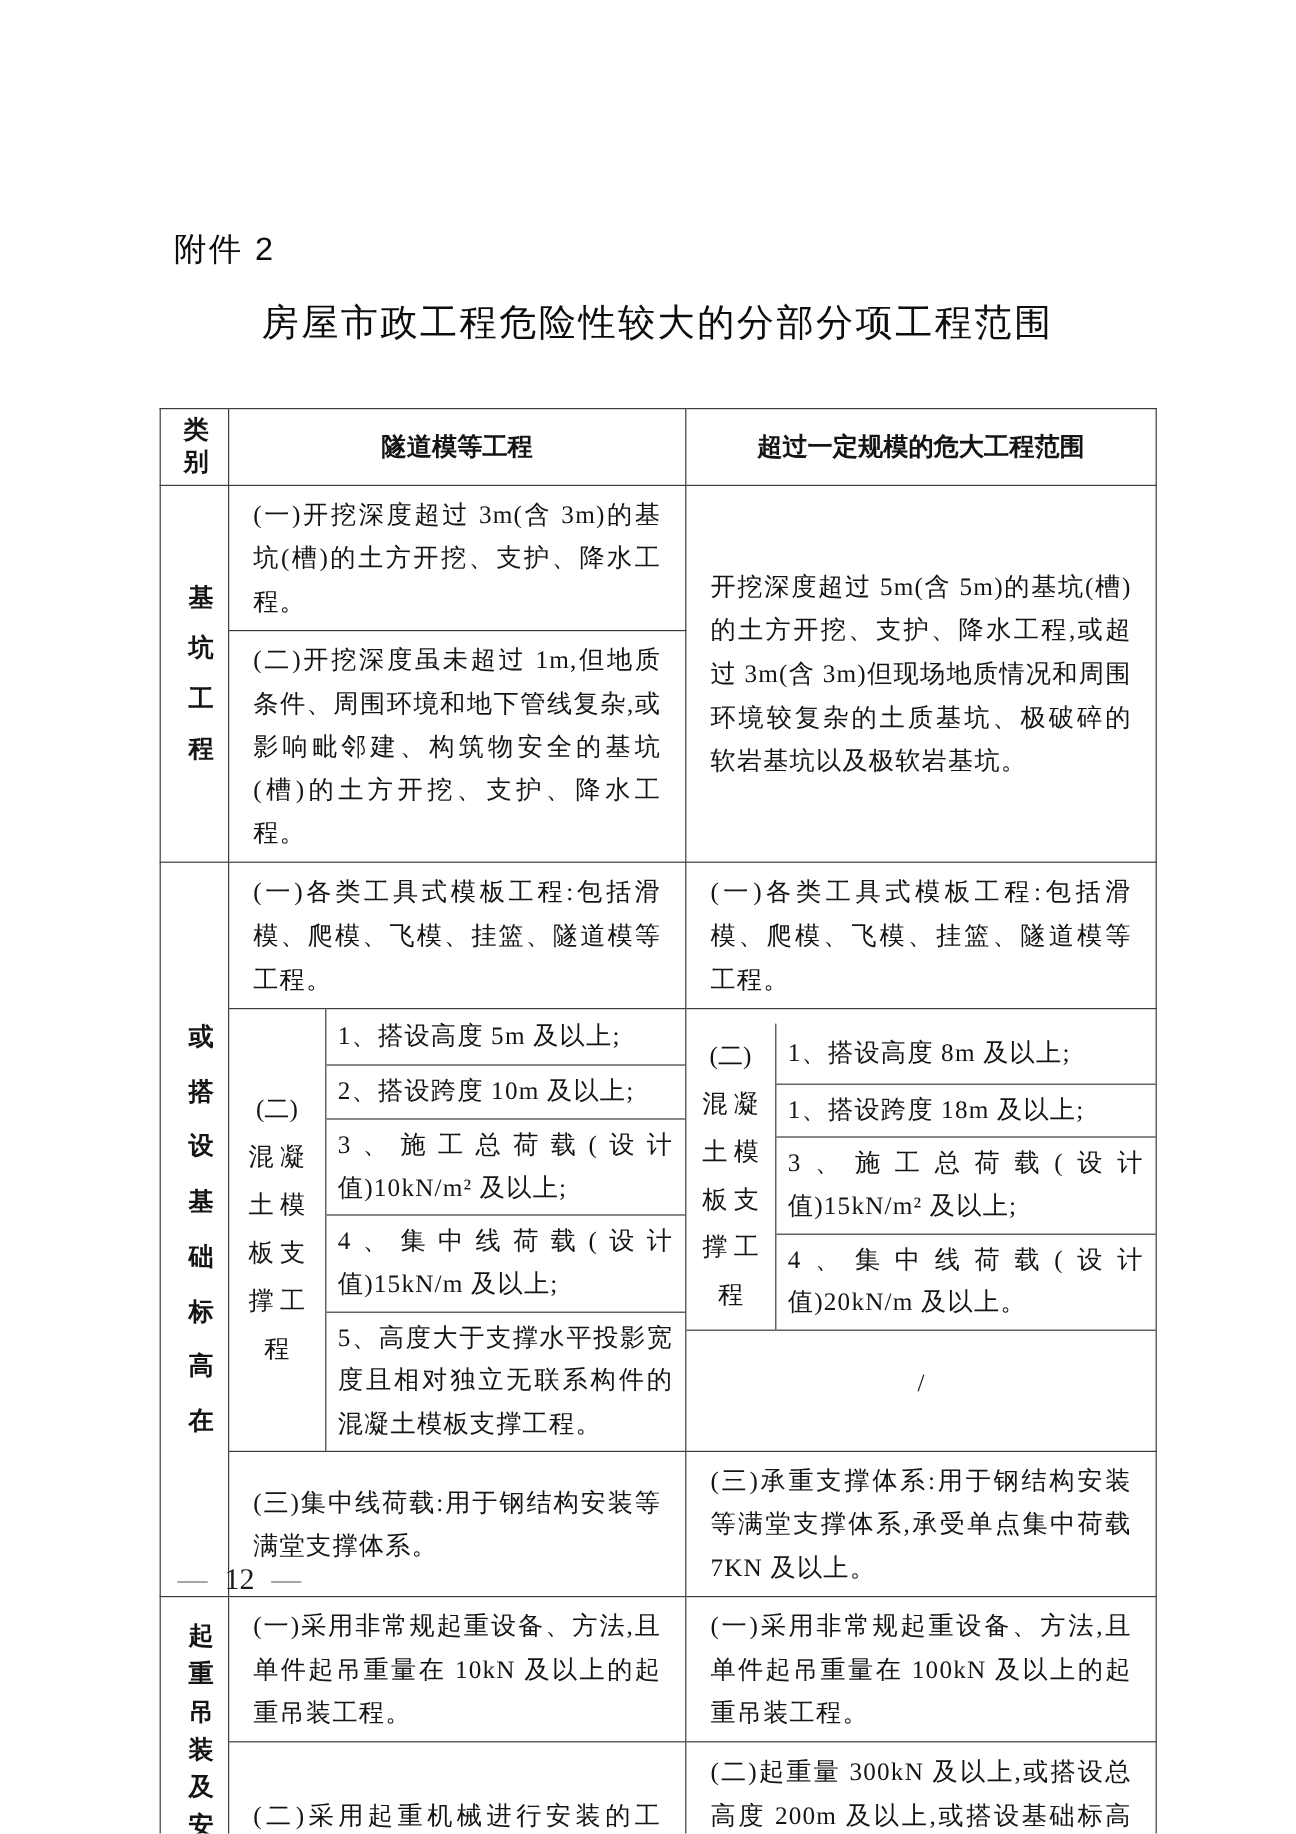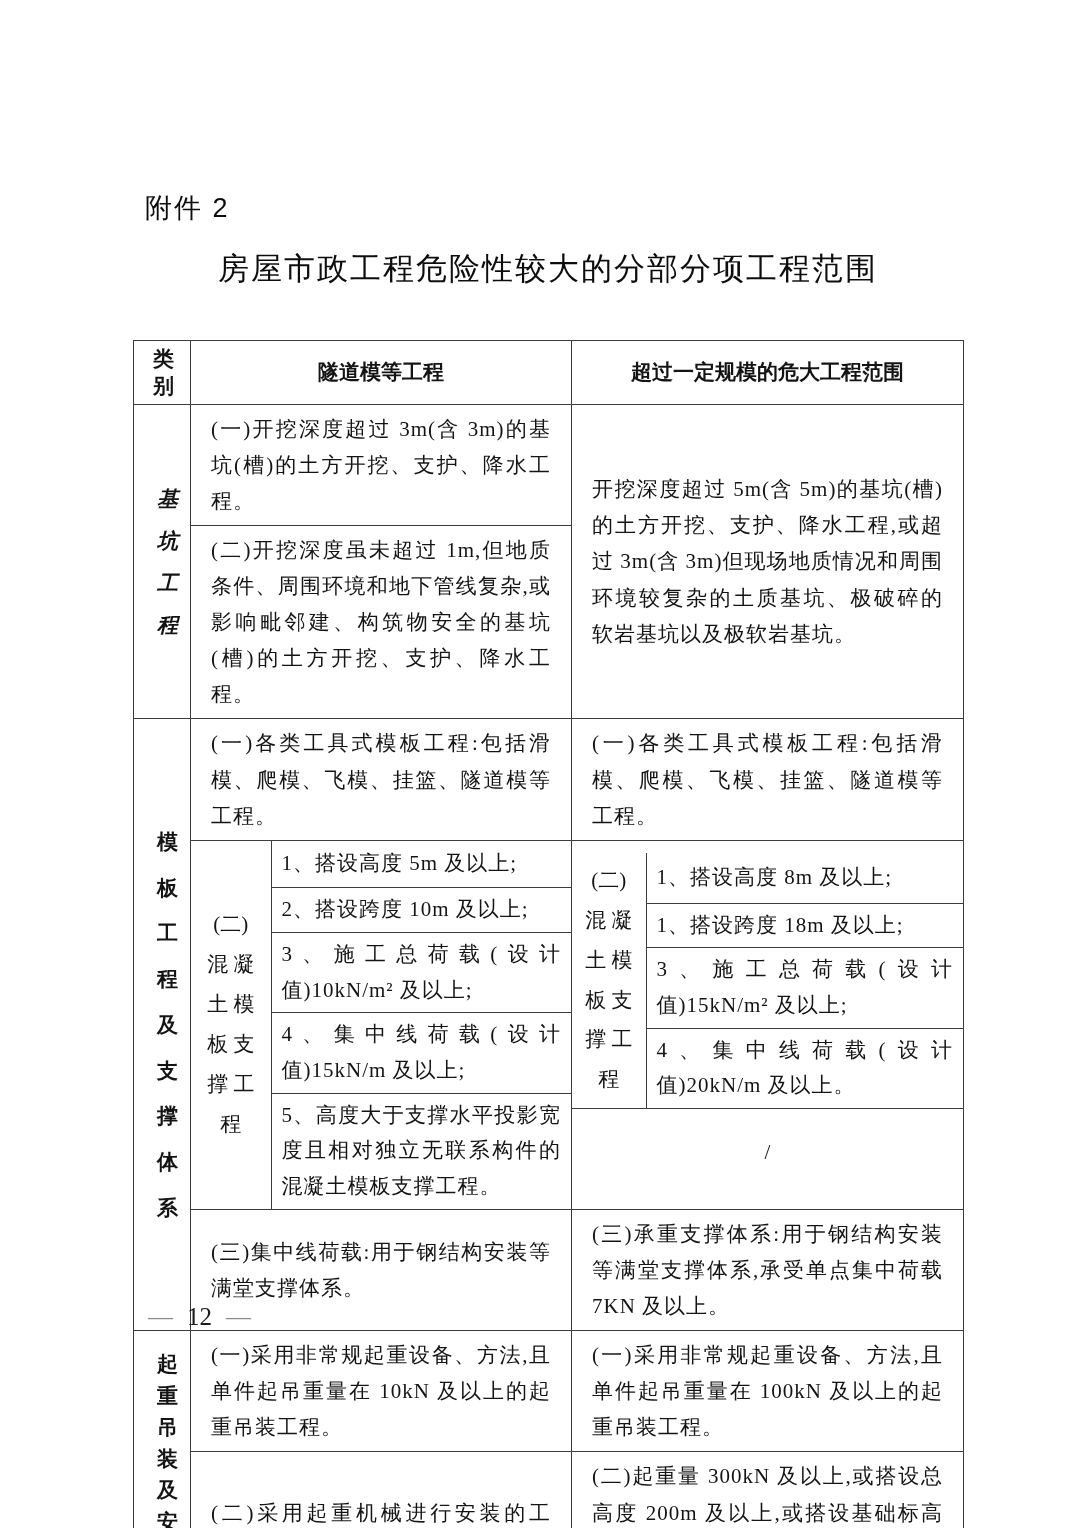--- a/index.html
+++ b/index.html
@@ -75,21 +75,21 @@
   }
   .vtext {
     width: 24px;
     margin: 0 auto;
     word-break: break-all;
     font-family: "Liberation Sans", "DejaVu Sans", sans-serif;
     font-weight: 700;
     text-align: right;
   }
   .lh-header { line-height: 1.3; }
-  .lh-pit    { line-height: 2.0; font-style: italic; }
+  .lh-pit    { line-height: 2.0; }
   .lh-form   { line-height: 2.18; }
   .lh-hoist  { line-height: 1.5; }
   .nopad { padding: 0 !important; }
   table.sub-table {
     width: 100%;
     border-collapse: collapse;
     table-layout: fixed;
   }
   .sub-table td {
     border: none;
@@ -163,21 +163,21 @@
       </td>
       <td class="cell-text">(一)开挖深度超过 3m(含 3m)的基坑(槽)的土方开挖、支护、降水工程。</td>
       <td rowspan="2" class="cell-text">开挖深度超过 5m(含 5m)的基坑(槽)的土方开挖、支护、降水工程,或超过 3m(含 3m)但现场地质情况和周围环境较复杂的土质基坑、极破碎的软岩基坑以及极软岩基坑。</td>
     </tr>
     <tr style="height:106px">
       <td class="cell-text">(二)开挖深度虽未超过 1m,但地质条件、周围环境和地下管线复杂,或影响毗邻建、构筑物安全的基坑(槽)的土方开挖、支护、降水工程。</td>
     </tr>
 
     <tr style="height:64px">
       <td rowspan="3" class="cat-cell">
-        <div class="vtext lh-form">模板工程及支撑体系</div>
+        <div class="vtext lh-form">或搭设基础标高在</div>
       </td>
       <td class="cell-text">(一)各类工具式模板工程:包括滑模、爬模、飞模、挂篮、隧道模等工程。</td>
       <td class="cell-text">(一)各类工具式模板工程:包括滑模、爬模、飞模、挂篮、隧道模等工程。</td>
     </tr>
     <tr style="height:291px">
       <td class="nopad">
         <table class="sub-table">
           <colgroup>
                 <col style="width:80px">
                 <col>

